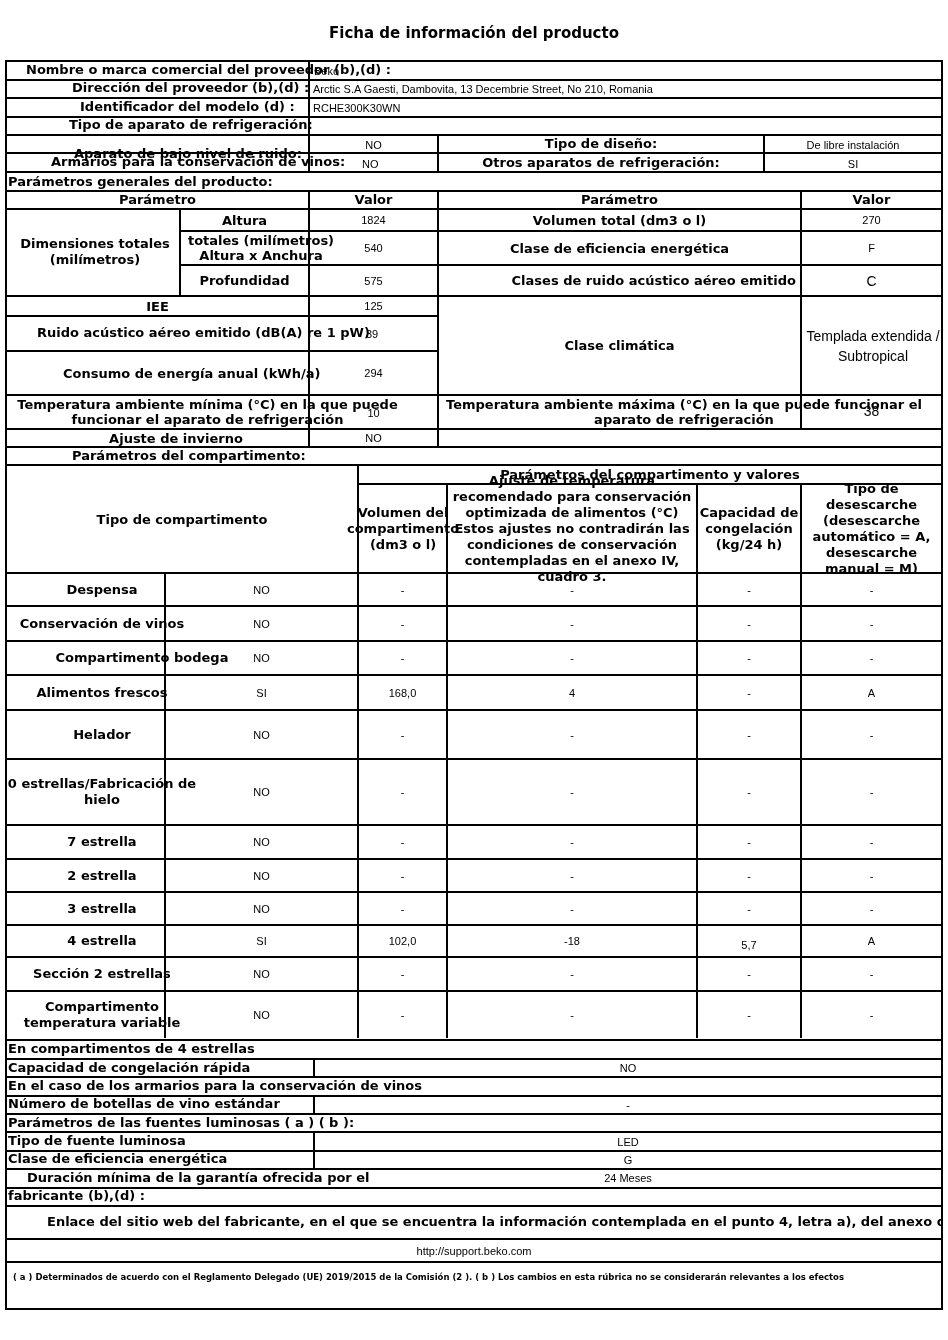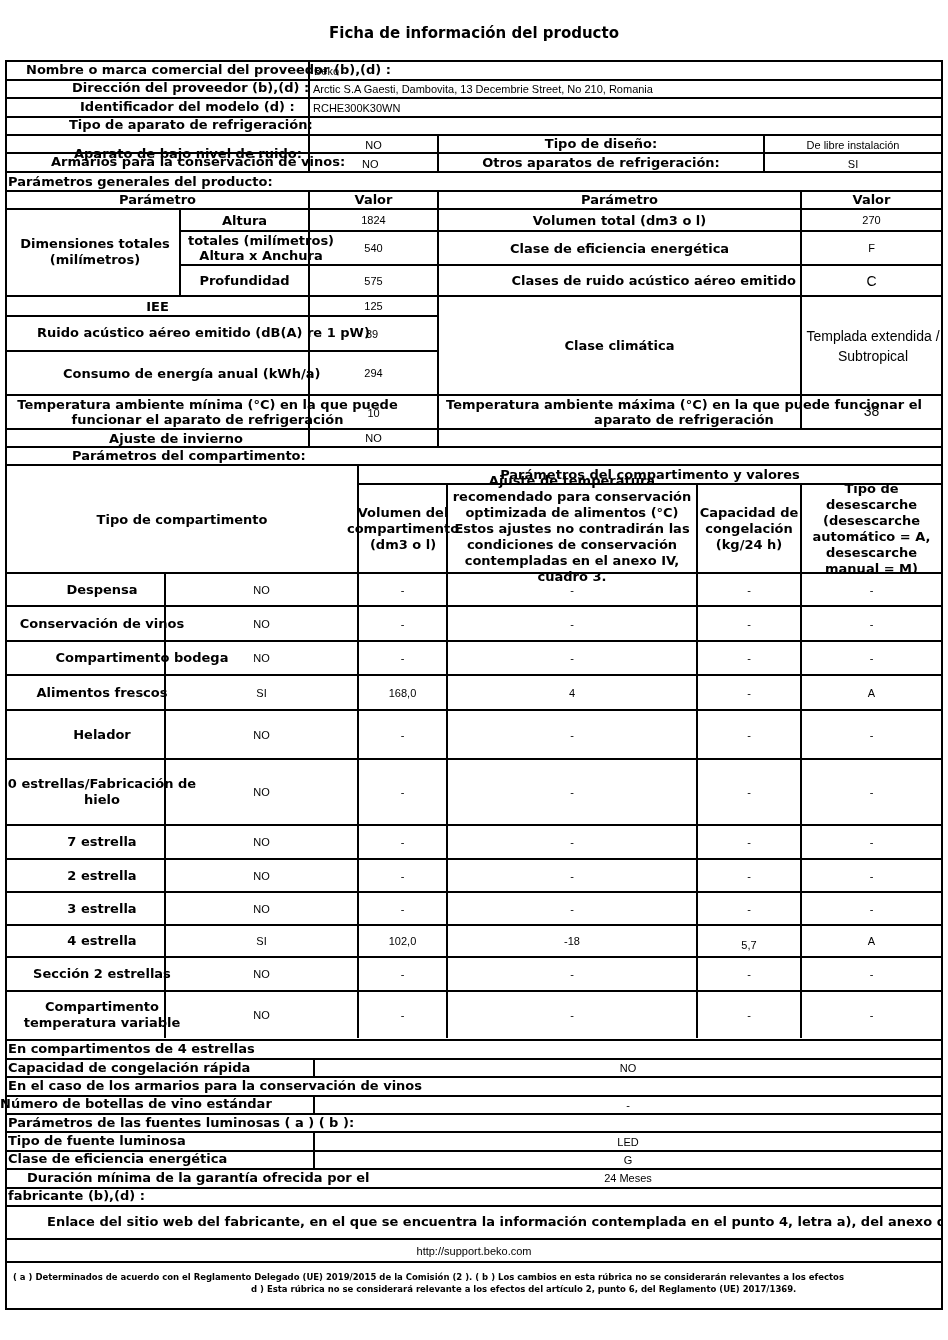--- a/index.html
+++ b/index.html
@@ -239,31 +239,30 @@
 <div class="hl" style="left:5px;top:1238px;width:938px;"></div>
 <div class="hl" style="left:5px;top:1261px;width:938px;"></div>
 <div class="vl" style="left:313px;top:1058px;height:19px;"></div>
 <div class="vl" style="left:313px;top:1095px;height:19px;"></div>
 <div class="vl" style="left:313px;top:1131px;height:38px;"></div>
 
 <div class="t b" style="left:8px;top:1041px;">En compartimentos de 4 estrellas</div>
 <div class="t b" style="left:8px;top:1060px;">Capacidad de congelación rápida</div>
 <div class="cell v" style="left:315px;top:1060px;width:626px;height:16px;">NO</div>
 <div class="t b" style="left:8px;top:1078px;">En el caso de los armarios para la conservación de vinos</div>
-<div class="t b" style="left:0;top:1096px;">Número de botellas de vino estándar</div>
+<div class="t b" style="left:8px;top:1096px;">Número de botellas de vino estándar</div>
 <div class="cell v" style="left:315px;top:1097px;width:626px;height:16px;">-</div>
 <div class="t b" style="left:8px;top:1115px;">Parámetros de las fuentes luminosas ( a ) ( b ):</div>
 <div class="t b" style="left:8px;top:1133px;">Tipo de fuente luminosa</div>
 <div class="cell v" style="left:315px;top:1133px;width:626px;height:17px;">LED</div>
 <div class="t b" style="left:8px;top:1151px;">Clase de eficiencia energética</div>
 <div class="cell v" style="left:315px;top:1152px;width:626px;height:16px;">G</div>
 <div class="t b" style="left:8px;top:1170px;margin-left:19px;">Duración mínima de la garantía ofrecida por el</div>
 <div class="cell v" style="left:315px;top:1170px;width:626px;height:16px;">24 Meses</div>
 <div class="t b" style="left:8px;top:1188px;">fabricante (b),(d) :</div>
 
 <div style="position:absolute;left:7px;top:1207px;width:934px;height:31px;overflow:hidden;">
   <div class="t b" style="left:40px;top:7px;">Enlace del sitio web del fabricante, en el que se encuentra la información contemplada en el punto 4, letra a), del anexo del Reglamento</div>
 </div>
 <div class="cell v" style="left:7px;top:1240px;width:934px;height:21px;">http://support.beko.com</div>
 <div style="position:absolute;left:7px;top:1263px;width:934px;height:45px;overflow:hidden;font-weight:bold;font-size:8.5px;">
   <div class="t" style="left:6px;top:9px;">( a ) Determinados de acuerdo con el Reglamento Delegado (UE) 2019/2015 de la Comisión (2 ). ( b ) Los cambios en esta rúbrica no se considerarán relevantes a los efectos</div>
-  <div class="t" style="left:244px;top:21px;">d ) Esta rúbrica no se considerará relevante a los efectos del artículo 2, punto 6, del Reglamento (UE) 2017/1369.</div>
 </div>
 
 </body></html>

